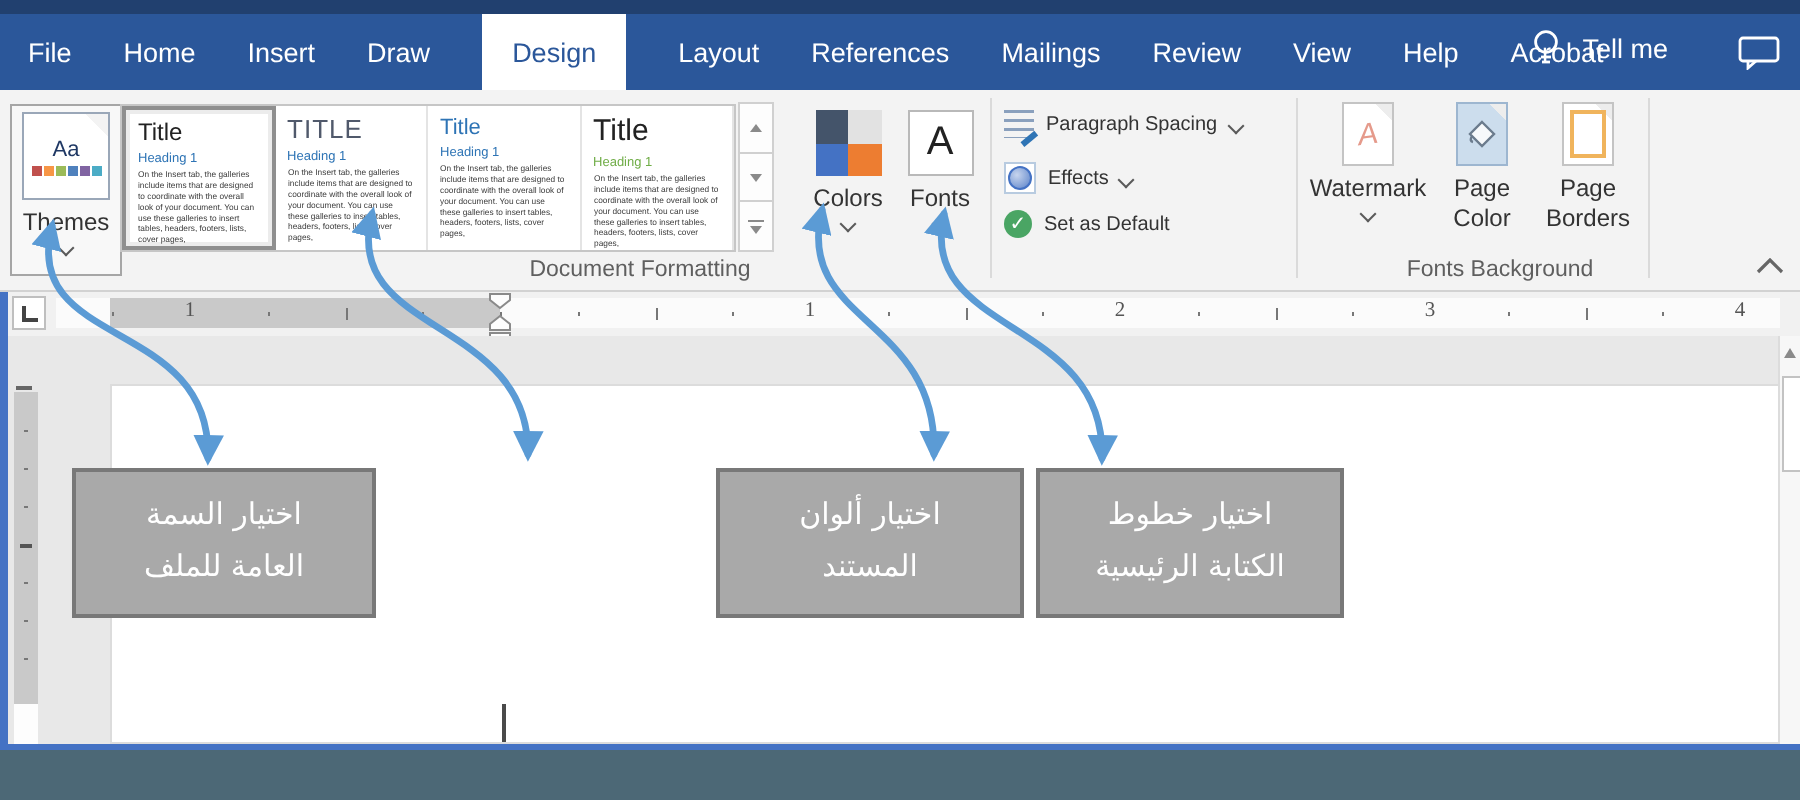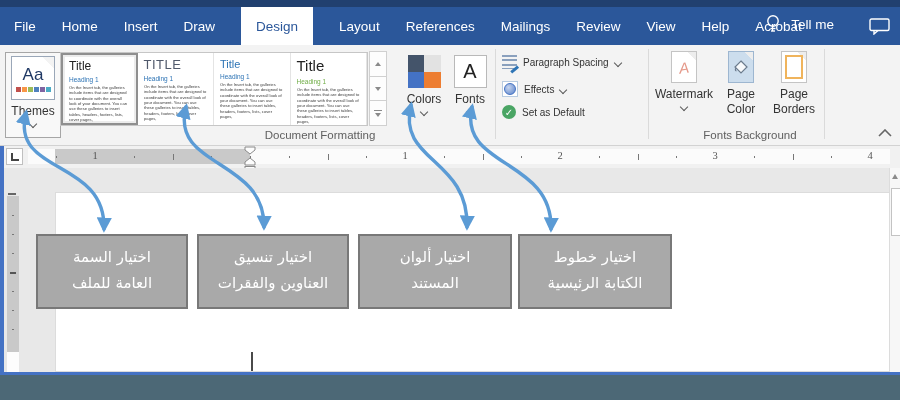--- a/index.html
+++ b/index.html
@@ -21,21 +21,21 @@
   .vdiv{position:absolute;top:4px;height:90px;width:1px;background:#dadada;}
   .bigbtn{position:absolute;display:flex;flex-direction:column;align-items:center;cursor:default;}
   .biglabel{font-size:12px;color:#333;margin-top:4px;line-height:1.25;text-align:center;}
   .chev{display:inline-block;width:5px;height:5px;border-right:1.4px solid #5a5a5a;
         border-bottom:1.4px solid #5a5a5a;transform:rotate(45deg);margin-top:2px;}
   
   .themes{left:5px;top:7px;width:54px;height:84px;border:1px solid #a6a6a6;background:#f8f8f8;}
   .themes-icon{width:42px;height:42px;background:#fff;border:1px solid #9aa7b8;margin-top:3px;
                position:relative;display:flex;flex-direction:column;align-items:center;justify-content:center;
                background:linear-gradient(225deg,#f3f3f3 8px,#fff 8px);}
-  .themes-aa{font-size:17px;color:#1f3864;}
+  .themes-aa{font-size:11px;color:#1f3864;}
   .themes-dots{display:flex;gap:1px;margin-top:2px;}
   .themes-dots i{width:5px;height:5px;display:block;}
   
   .gallery{position:absolute;left:60px;top:7px;width:308px;height:74px;background:#fff;
            border:1px solid #c6c6c6;box-sizing:border-box;display:flex;}
   .thumb{width:77px;height:100%;box-sizing:border-box;border-right:1px solid #e4e4e4;
          padding:5px 5px 2px 6px;overflow:hidden;background:#fff;cursor:default;}
   .thumb.selected{border:2px solid #8f8f8f;background:#fff;box-shadow:0 0 0 2px #ececec inset;}
   .t-title{font-size:12px;color:#222;line-height:1.1;}
   .t-title.caps{color:#50596b;font-size:13px;letter-spacing:.5px;}
@@ -319,24 +319,20 @@
         <span class="vtick" style="top: 114px;"></span>
         <span class="vtick" style="top: 133px;"></span>
       </div>
     <div class="page"></div>
     <span class="cursor"></span>
 
     <div class="callout" style="left:36px;width:152px">
       <div>اختيار السمة</div>
       <div>العامة للملف</div>
     </div>
-    <div class="callout" style="left:197px;width:152px">
-      <div>اختيار تنسيق</div>
-      <div>العناوين والفقرات</div>
-    </div>
     <div class="callout" style="left:518px;width:154px">
       <div>اختيار خطوط</div>
       <div>الكتابة الرئيسية</div>
     </div>
     <div class="callout" style="left:358px;width:154px">
       <div>اختيار ألوان</div>
       <div>المستند</div>
     </div>
 
     <div class="scrollbar">

